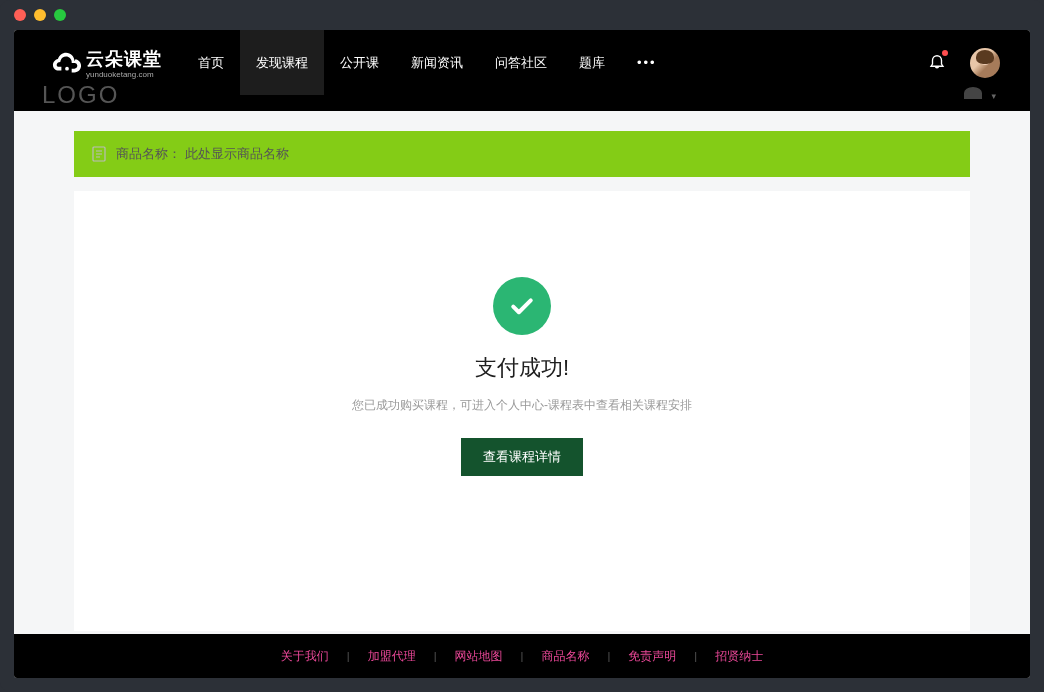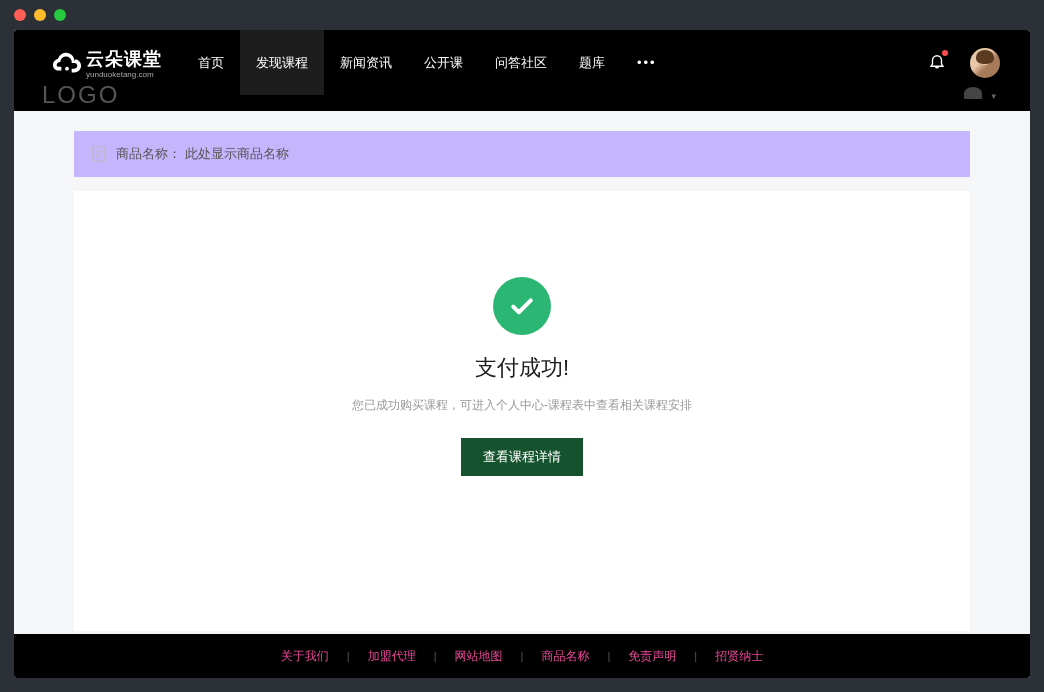--- a/index.html
+++ b/index.html
@@ -141,21 +141,21 @@
       left: 6px;
       width: 18px;
       height: 14px;
       background: #5a3a20;
       border-radius: 50% 50% 40% 40%;
     }
     .page-body {
       padding: 20px 60px;
     }
     .product-bar {
-      background: #c4b5fd;
+      background: #84cc16;
       padding: 14px 18px;
       display: flex;
       align-items: center;
       gap: 10px;
       color: #555;
       font-size: 13px;
     }
     .doc-icon {
       width: 14px;
       height: 16px;
@@ -273,22 +273,22 @@
         </svg>
         <div>
           <div class="logo-text-main">云朵课堂</div>
           <div class="logo-text-sub">yunduoketang.com</div>
         </div>
       </div>
 
       <div class="nav-items">
         <div class="nav-item">首页</div>
         <div class="nav-item active">发现课程</div>
+        <div class="nav-item">公开课</div>
         <div class="nav-item">新闻资讯</div>
-        <div class="nav-item">公开课</div>
         <div class="nav-item">问答社区</div>
         <div class="nav-item">题库</div>
         <div class="nav-ellipsis">•••</div>
       </div>
 
       <div class="nav-spacer"></div>
 
       <div class="nav-right">
         <div class="bell-wrap">
           <svg width="18" height="18" viewBox="0 0 24 24">

